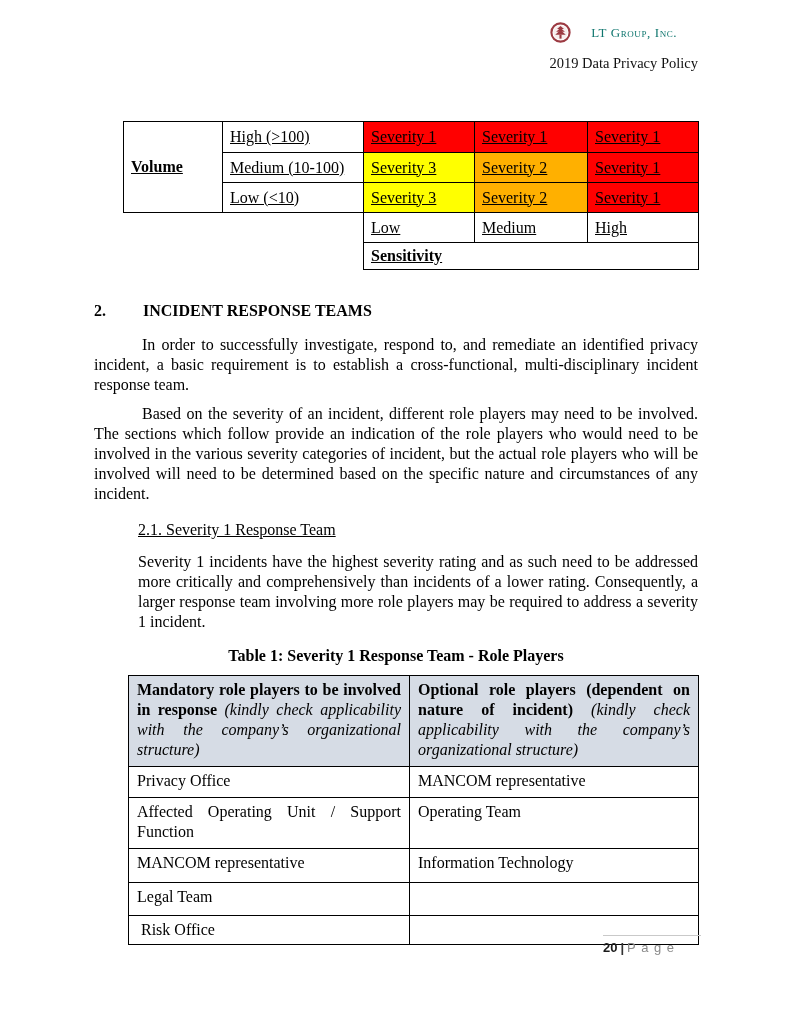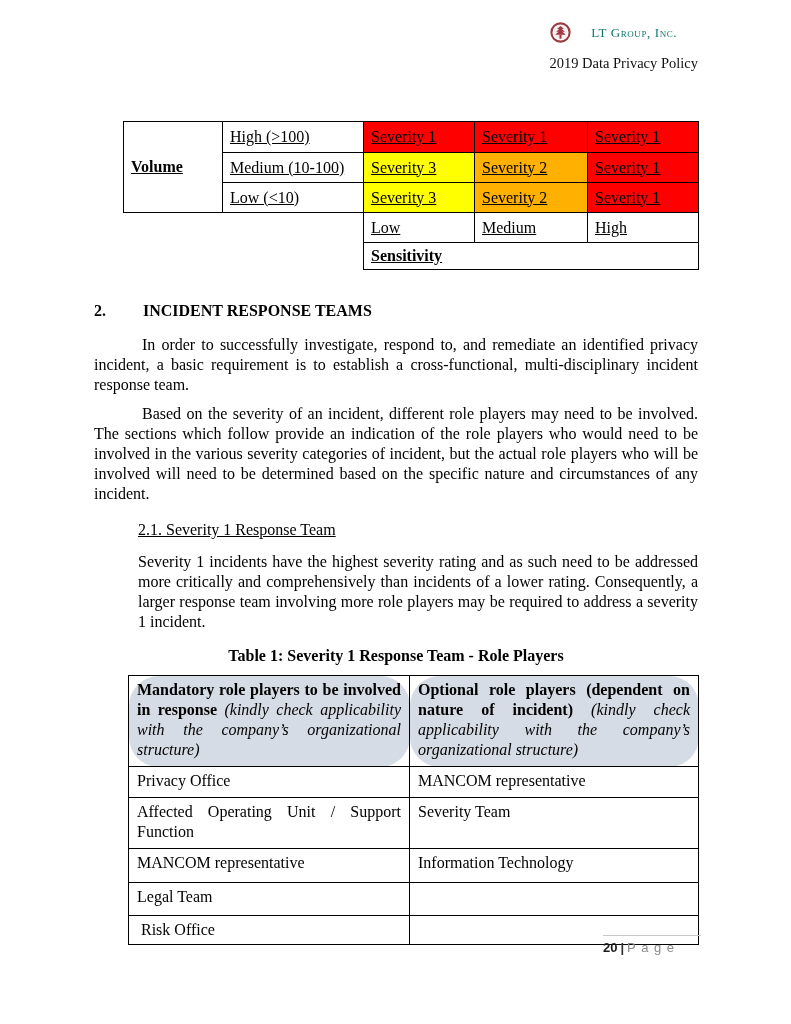--- a/index.html
+++ b/index.html
@@ -68,21 +68,21 @@
     border-collapse:collapse; margin-left:34px; width:570px;
     font-size:16px; line-height:20px; table-layout:fixed;
   }
   table.t1 td{
     border:1px solid #000;
     padding:4px 8px 4px 8px;
     vertical-align:top;
     text-align:justify;
   }
   table.t1 col.c1{width:281px;} table.t1 col.c2{width:289px;}
-  table.t1 tr.hdr td{background:#D6DCE5;border-radius:30px;}
+  table.t1 tr.hdr td{background:#D6DCE5;}
   .hdr-bold{font-weight:bold;}
   .hdr-italic{font-style:italic;}
   tr.r1 td{height:22px;} tr.r2 td{height:42px;border-radius:16px;} tr.r3 td{height:25px;}
   tr.r4 td{height:24px;} tr.r5 td{height:15px;padding-left:12px;}
   tr.hdr td{height:82px;}
 
   
   .footer{
     position:absolute; top:935px; left:603px; width:98px;
     border-top:1px solid #c9c9c9;
@@ -184,21 +184,21 @@
           <span class="hdr-bold">Optional role players (dependent on nature of incident)</span>
           <span class="hdr-italic">(kindly check applicability with the company’s organizational structure)</span>
         </td>
       </tr>
       <tr class="r1">
         <td>Privacy Office</td>
         <td>MANCOM representative</td>
       </tr>
       <tr class="r2">
         <td>Affected Operating Unit / Support Function</td>
-        <td>Severity Team</td>
+        <td>Operating Team</td>
       </tr>
       <tr class="r3">
         <td>MANCOM representative</td>
         <td>Information Technology</td>
       </tr>
       <tr class="r4">
         <td>Legal Team</td>
         <td></td>
       </tr>
       <tr class="r5">

